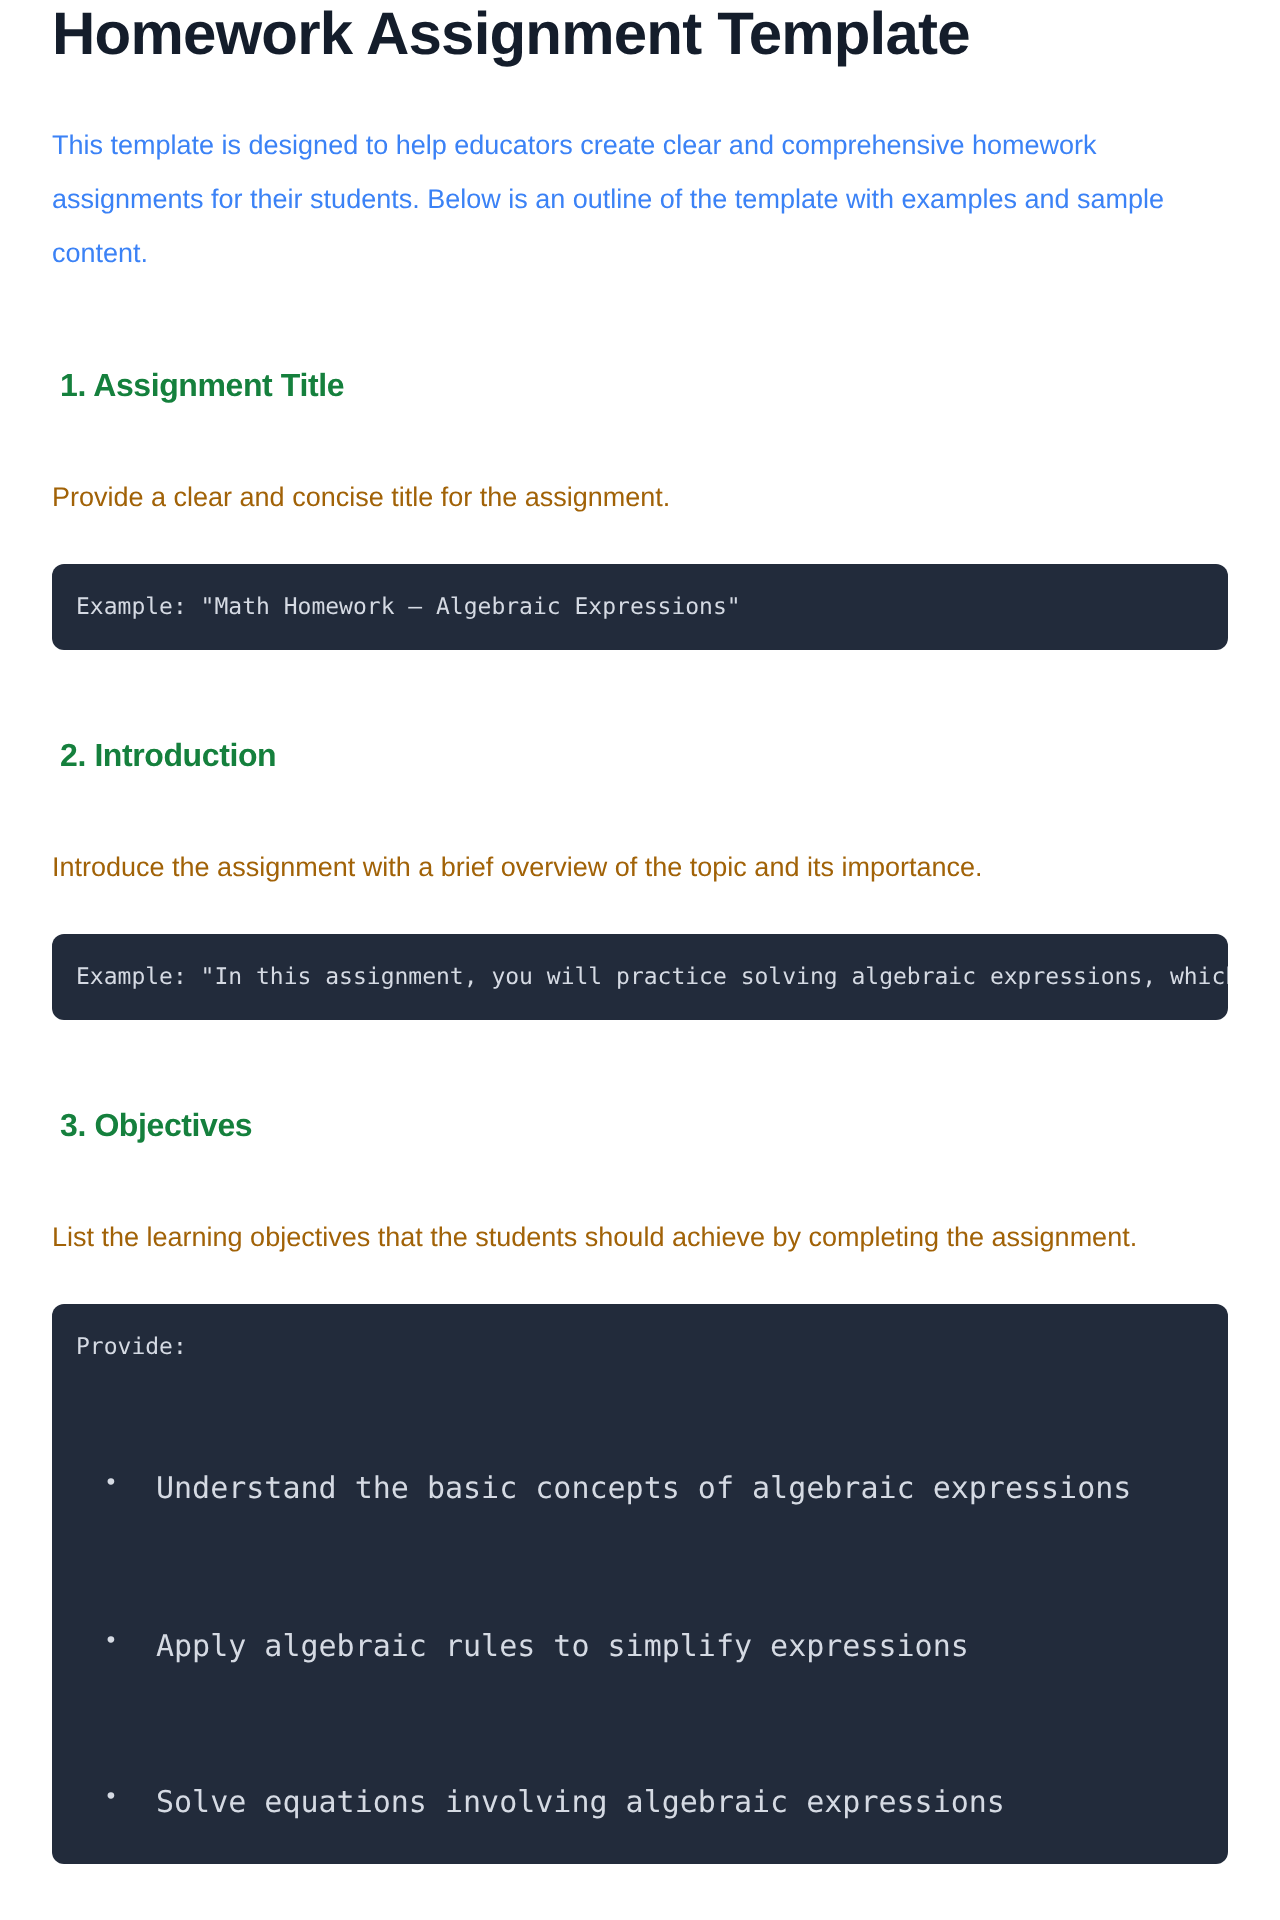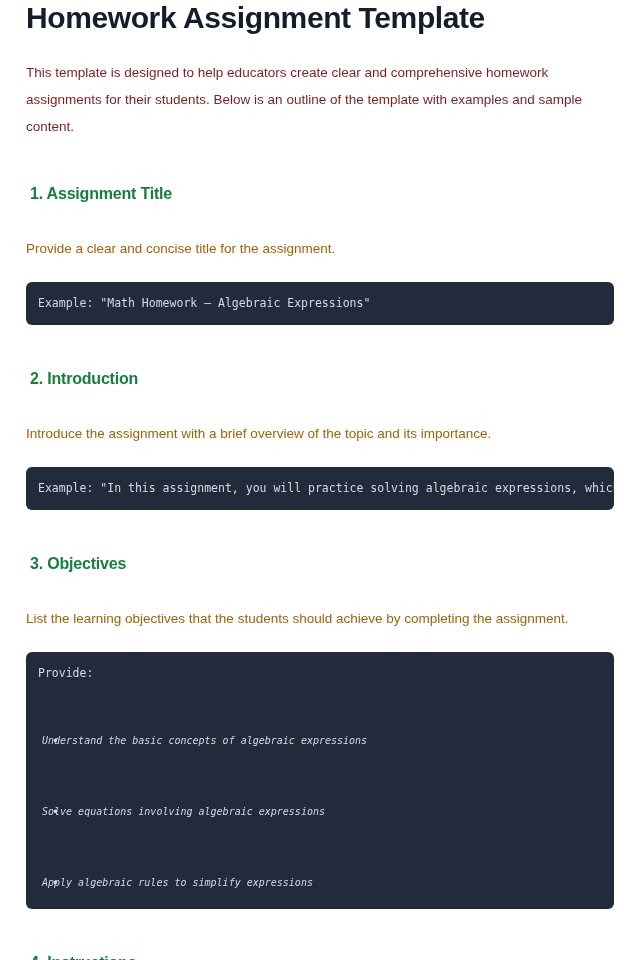--- a/index.html
+++ b/index.html
@@ -26,21 +26,21 @@
     font-size: 30px;
     font-weight: 700;
     letter-spacing: -0.4px;
     color: #141d2b;
     margin: 0;
     line-height: 1.2;
   }
   .intro-para {
     font-size: 13.5px;
     line-height: 2.0;
-    color: #7f1d1d;
+    color: #3b82f6;
     margin: 0;
     padding-top: 23px;
     max-width: 580px;
   }
   .section {
     padding-top: 0;
   }
   .section-heading {
     font-size: 16px;
     font-weight: 700;
@@ -79,27 +79,26 @@
     padding: 13px 0 19px 0;
   }
   .code-list {
     list-style: none;
     margin: 0;
     padding: 0;
   }
   .code-list-item {
     position: relative;
     font-family: "DejaVu Sans Mono", "Liberation Mono", monospace;
-    font-size: 10px;
+    font-size: 15px;
     line-height: 1.5;
     color: #d5dae3;
-    padding: 0 12px 0 16px;
+    padding: 0 12px 0 52px;
     margin-top: 56px;
     white-space: pre;
-    font-style: italic;
   }
   .code-list-item:first-child {
     margin-top: 51px;
   }
   .code-list-item::before {
     content: "\2022";
     position: absolute;
     left: 26px;
     top: 0;
     color: #d5dae3;
@@ -131,22 +130,22 @@
     </div>
   </section>
 
   <section class="section">
     <h2 class="section-heading">3. Objectives</h2>
     <p class="section-desc">List the learning objectives that the students should achieve by completing the assignment.</p>
     <div class="code-block tall">
       <div class="code-line">Provide:</div>
       <ul class="code-list">
         <li class="code-list-item">Understand the basic concepts of algebraic expressions</li>
+        <li class="code-list-item">Apply algebraic rules to simplify expressions</li>
         <li class="code-list-item">Solve equations involving algebraic expressions</li>
-        <li class="code-list-item">Apply algebraic rules to simplify expressions</li>
       </ul>
     </div>
   </section>
 
   <section class="section">
     <h2 class="section-heading">4. Instructions</h2>
 
   </section>
 
 </div>

